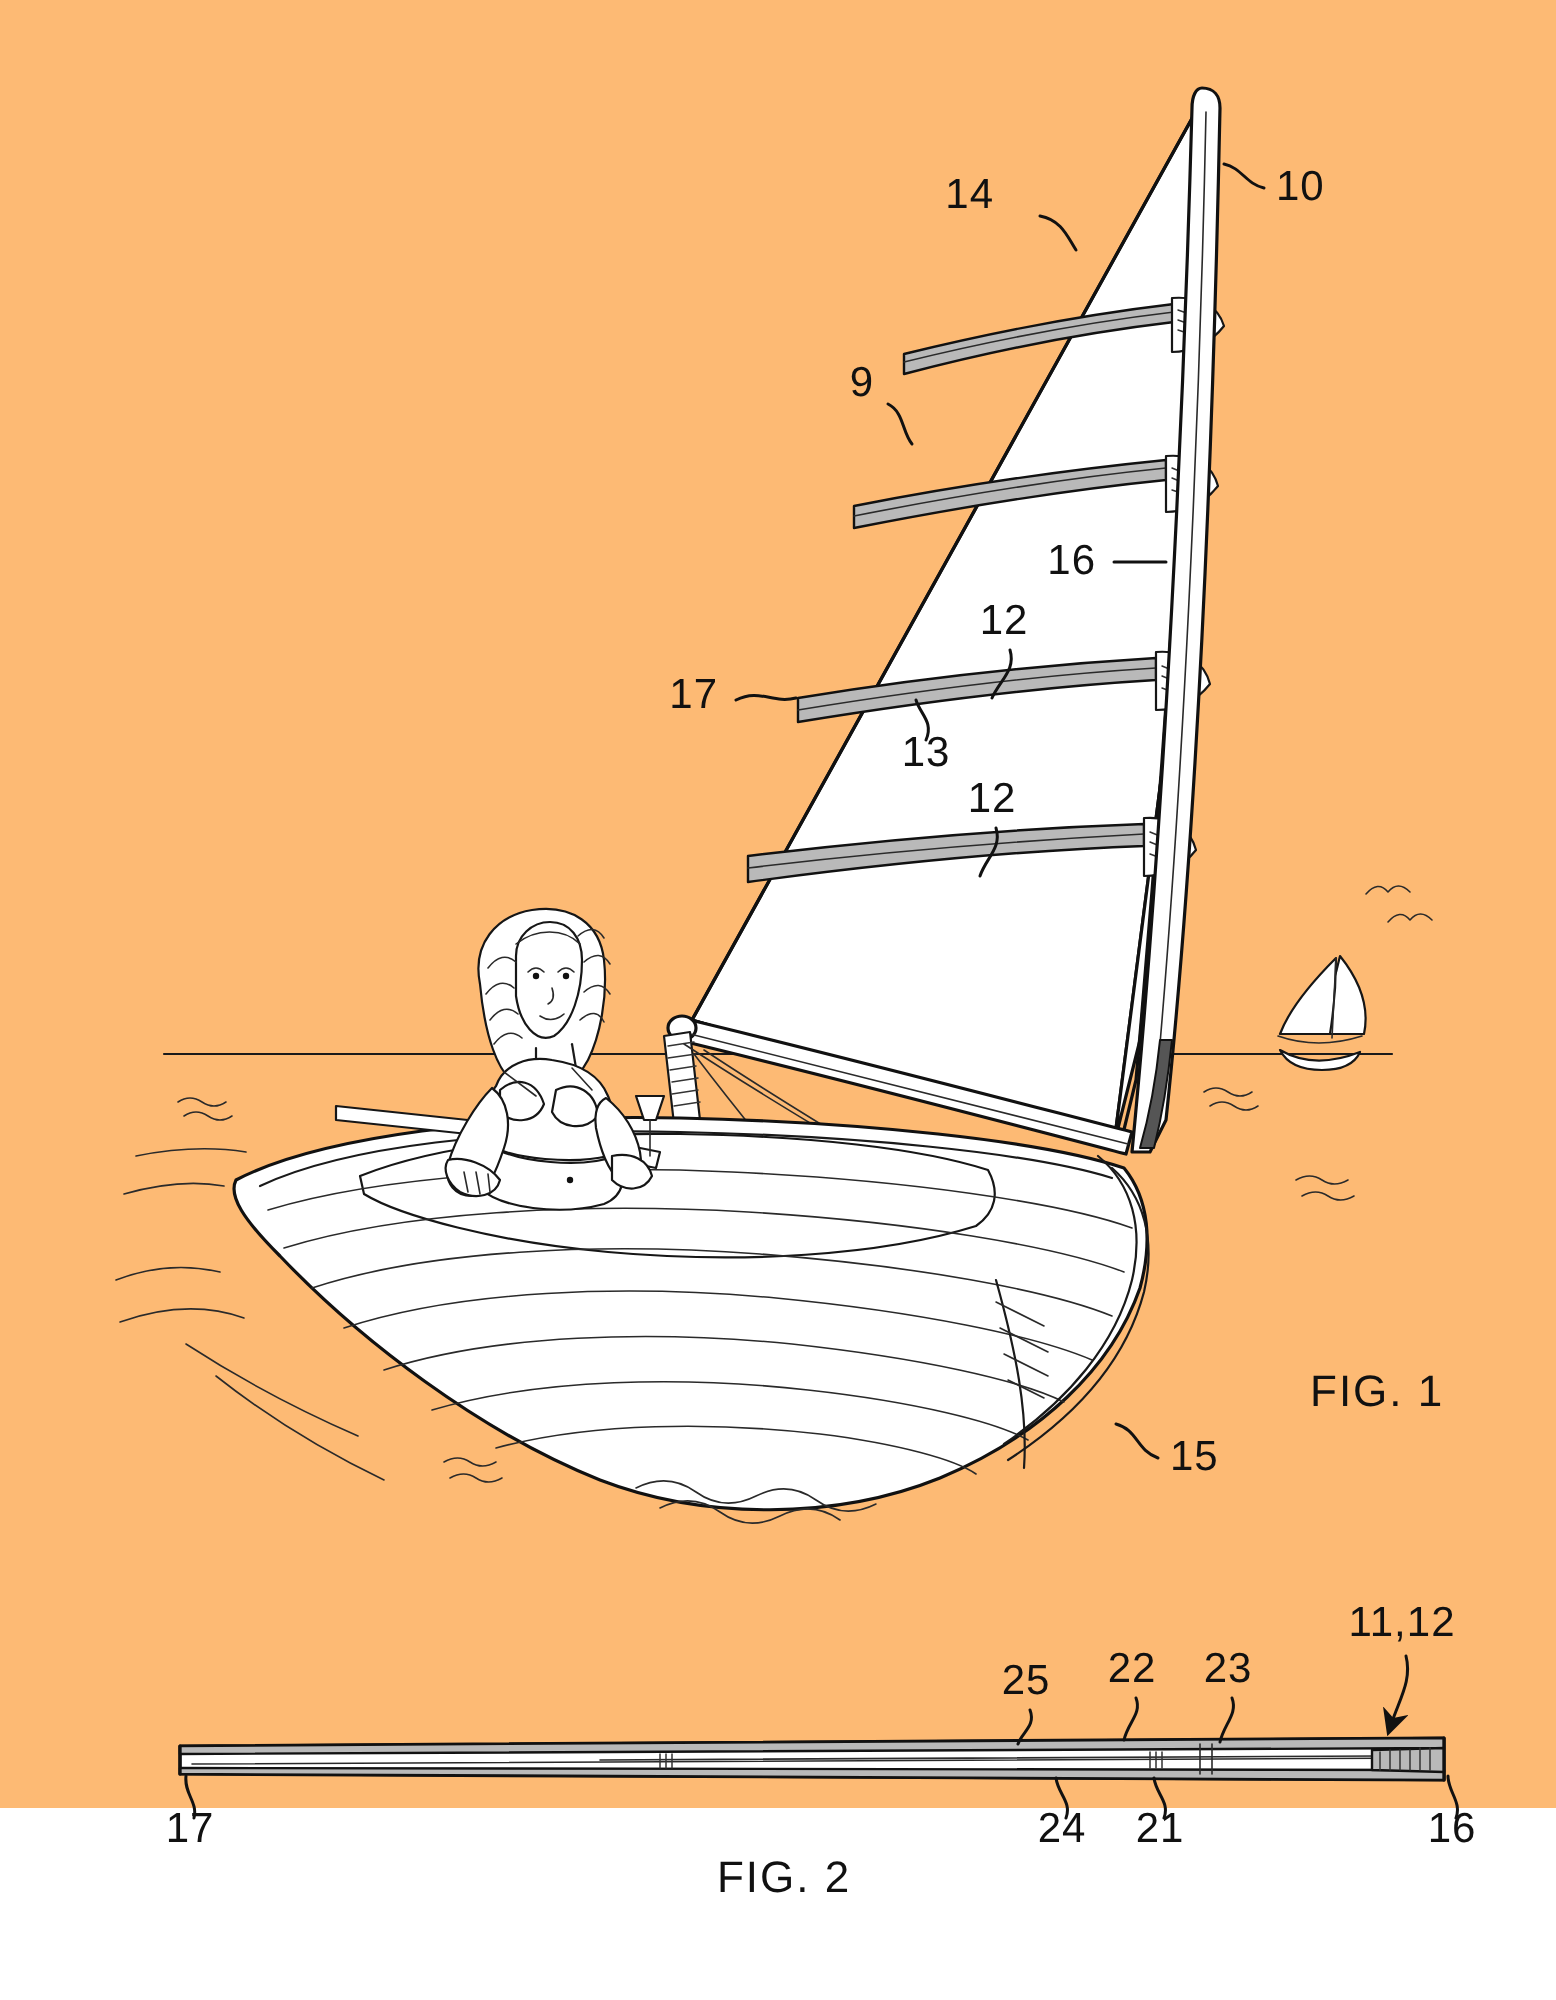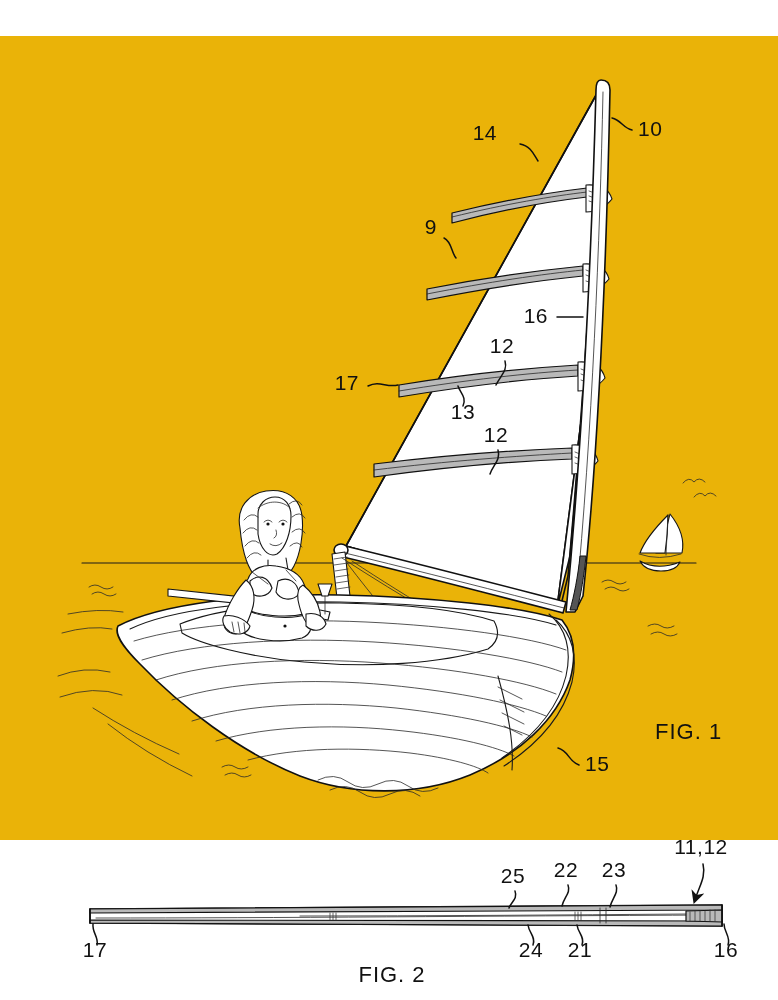--- a/index.html
+++ b/index.html
@@ -13,23 +13,22 @@
     height: 1000px;
     position: relative;
     overflow: hidden;
     font-family: "Liberation Sans", sans-serif;
     color: #000000;
   }
   #sheet {
     position: absolute;
     left: 0; top: 0;
     width: 778px;
-    height: 804px;
-    background: #eab308;
-    margin-top: 36px;
+    height: 904px;
+    background: #fdba74;
   }
   svg.drawing {
     position: absolute;
     left: 0; top: 0;
     width: 778px;
     height: 1000px;
     display: block;
   }
   .ln {
     fill: none;

